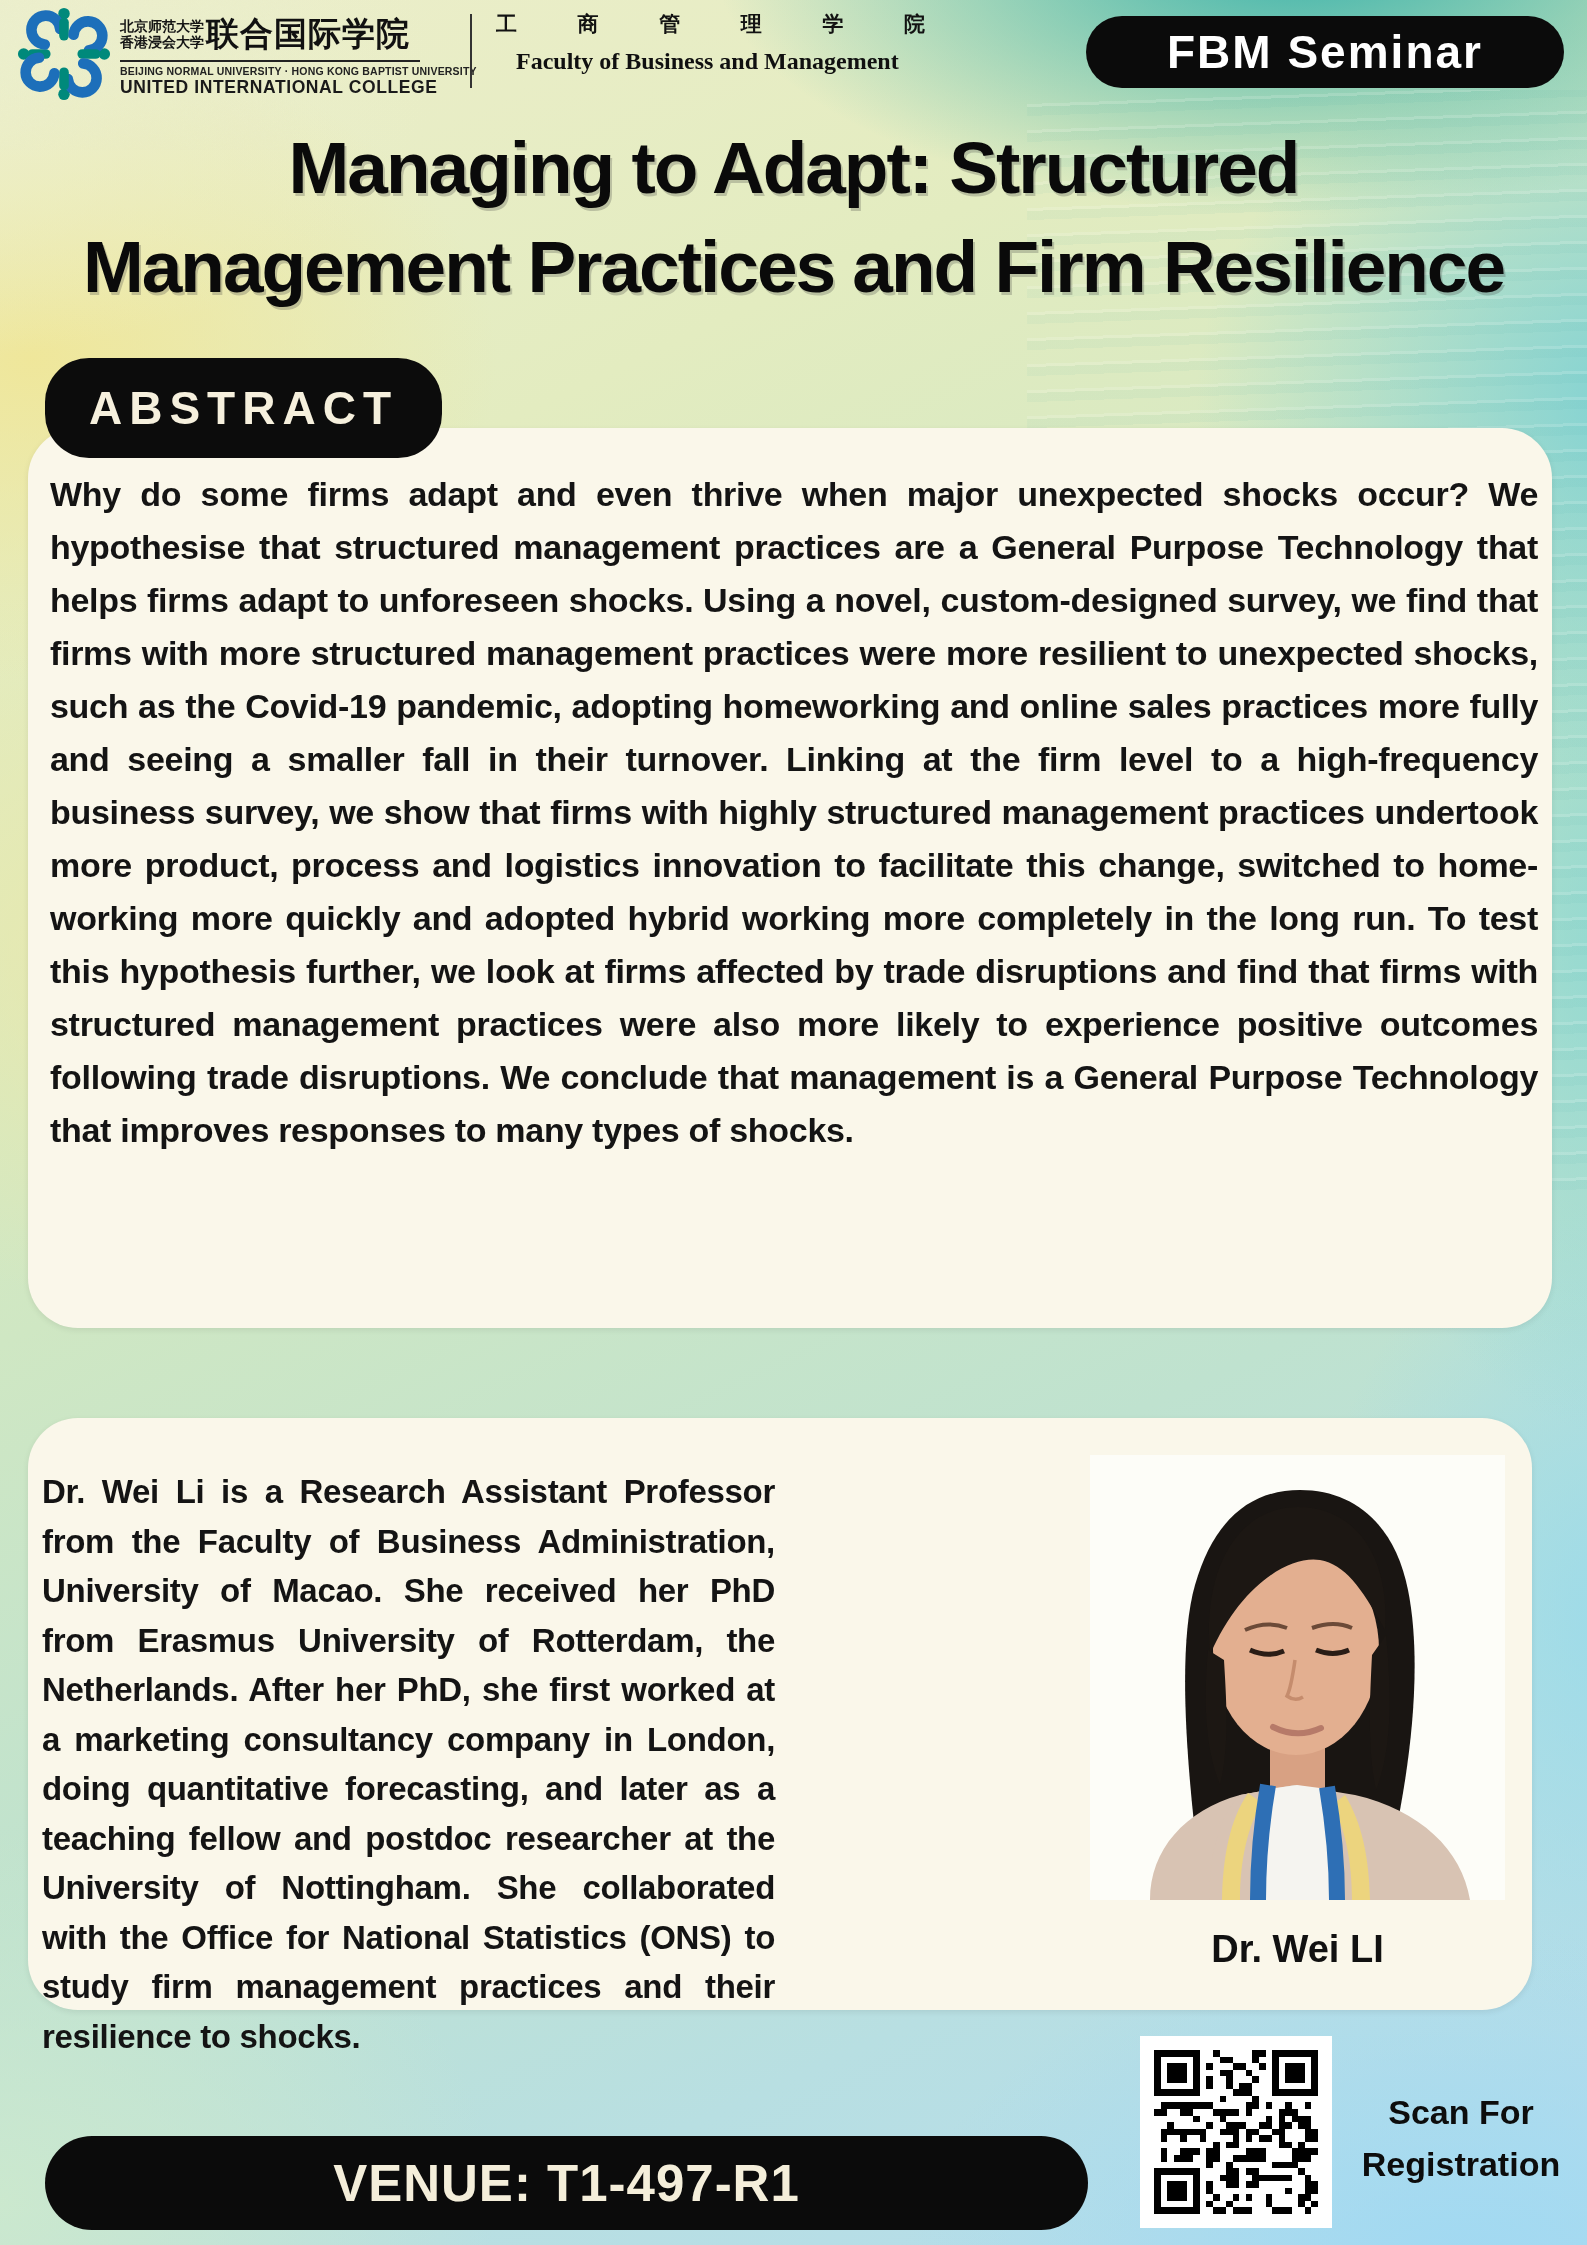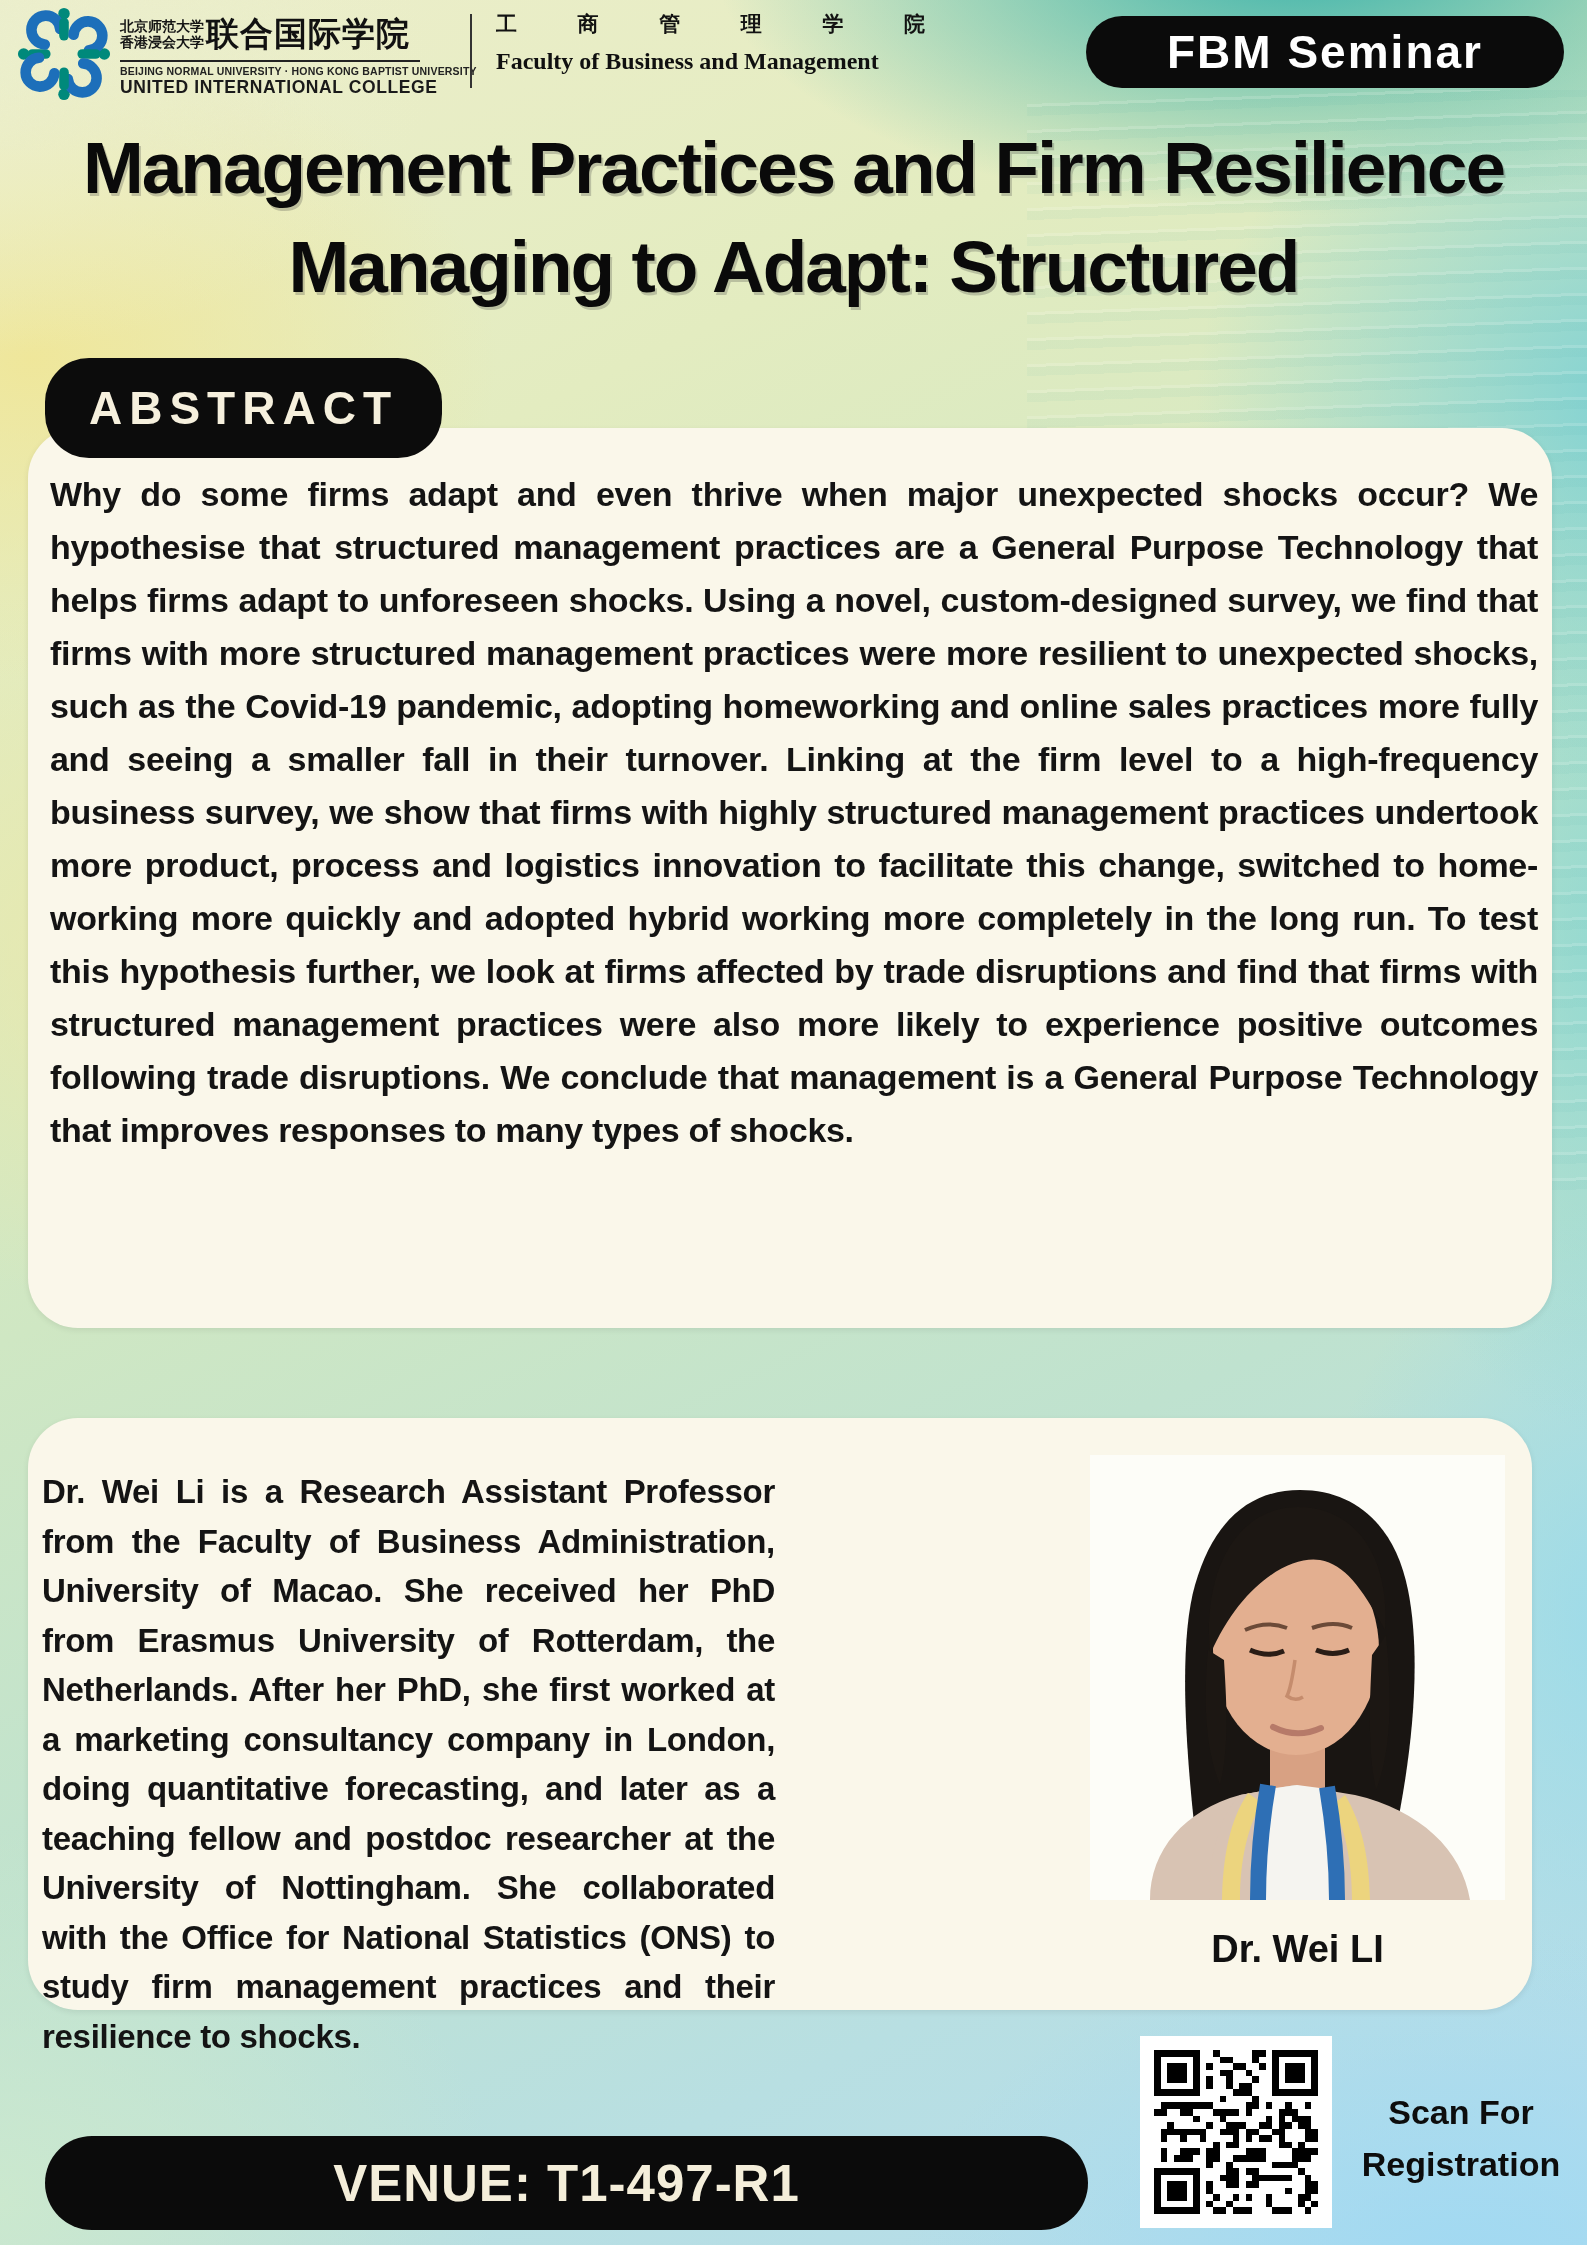--- a/index.html
+++ b/index.html
@@ -24,21 +24,21 @@
   .logo-text{position:absolute;left:120px;top:12px;width:360px;}
   .logo-row{display:flex;align-items:center;}
   .cn-small{font-size:14px;line-height:16px;font-weight:bold;color:#151515;font-family:"Liberation Serif",serif;}
   .cn-large{font-size:33px;font-weight:bold;color:#111;margin-left:2px;letter-spacing:1px;font-family:"Liberation Serif",serif;}
   .logo-rule{height:2px;background:#222;margin:3px 0 3px 0;width:300px;}
   .en1{font-size:10.5px;font-weight:bold;color:#222;letter-spacing:.2px;}
   .en2{font-size:17.5px;font-weight:bold;color:#1a1a1a;letter-spacing:.6px;}
   .vdivider{position:absolute;left:470px;top:14px;width:2px;height:74px;background:#333;}
   .faculty{position:absolute;left:496px;top:10px;width:560px;}
   .faculty-cn{font-size:21px;font-weight:bold;color:#121212;letter-spacing:24px;font-family:Liberation Mono, monospace;white-space:nowrap;}
-  .faculty-en{font-size:24px;font-weight:bold;color:#101010;margin-top:10px;font-family:"Liberation Serif",serif;}
+  .faculty-en{font-size:24px;font-weight:bold;color:#101010;margin-top:10px;font-family:"Liberation Serif",serif;margin-left:20px;}
   .badge{position:absolute;left:1086px;top:16px;width:478px;height:72px;background:#0b0b0b;border-radius:38px;
     display:flex;align-items:center;justify-content:center;color:#fff;font-size:46px;font-weight:900;letter-spacing:2px;}
   
   .title{position:absolute;left:0;top:118px;width:100%;text-align:center;color:#0a0a0a;
     font-size:73px;font-weight:900;line-height:99px;letter-spacing:-2px;text-shadow:2px 3px 0 rgba(60,60,60,.25);}
   
   .pill-heading{position:absolute;background:#0c0c0c;border-radius:44px;color:#f6f0dd;display:flex;align-items:center;justify-content:center;
     font-weight:900;letter-spacing:7px;z-index:3;}
   .pill-abstract{left:45px;top:358px;height:84px;padding:8px 44px;font-size:46px;}
   .pill-biography{left:45px;top:1352px;height:86px;padding:0 40px;font-size:46px;}
@@ -106,22 +106,22 @@
   <div class="vdivider"></div>
 
   <div class="faculty">
     <div class="faculty-cn">工 商 管 理 学 院</div>
     <div class="faculty-en">Faculty of Business and Management</div>
   </div>
 
   <div class="badge">FBM Seminar</div>
 
   <div class="title">
+    <div>Managing to Adapt: Structured</div>
     <div>Management Practices and Firm Resilience</div>
-    <div>Managing to Adapt: Structured</div>
   </div>
 
   <div class="pill-heading pill-abstract">ABSTRACT</div>
   <div class="content-box box-abstract"></div>
   <div class="abstract-text">Why do some firms adapt and even thrive when major unexpected shocks occur? We hypothesise that structured management practices are a General Purpose Technology that helps firms adapt to unforeseen shocks. Using a novel, custom-designed survey, we find that firms with more structured management practices were more resilient to unexpected shocks, such as the Covid-19 pandemic, adopting homeworking and online sales practices more fully and seeing a smaller fall in their turnover. Linking at the firm level to a high-frequency business survey, we show that firms with highly structured management practices undertook more product, process and logistics innovation to facilitate this change, switched to home- working more quickly and adopted hybrid working more completely in the long run. To test this hypothesis further, we look at firms affected by trade disruptions and find that firms with structured management practices were also more likely to experience positive outcomes following trade disruptions. We conclude that management is a General Purpose Technology that improves responses to many types of shocks.</div>
 
   <div class="content-box box-bio"></div>
   <div class="bio-text">Dr. Wei Li is a Research Assistant Professor from the Faculty of Business Administration, University of Macao. She received her PhD from Erasmus University of Rotterdam, the Netherlands. After her PhD, she first worked at a marketing consultancy company in London, doing quantitative forecasting, and later as a teaching fellow and postdoc researcher at the University of Nottingham. She collaborated with the Office for National Statistics (ONS)  to study firm management practices and their resilience to shocks.</div>
 
   <svg class="photo" viewBox="0 0 415 445">

